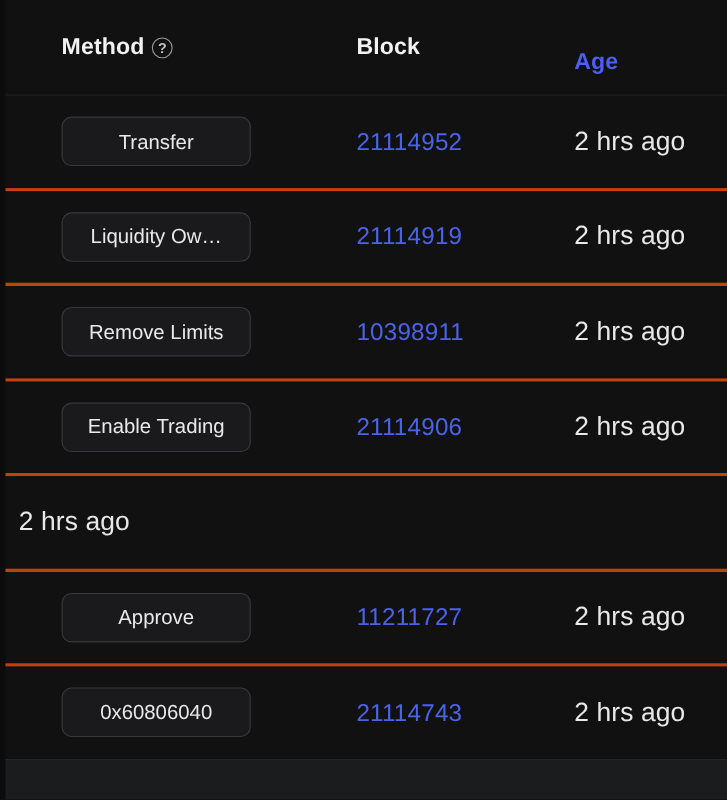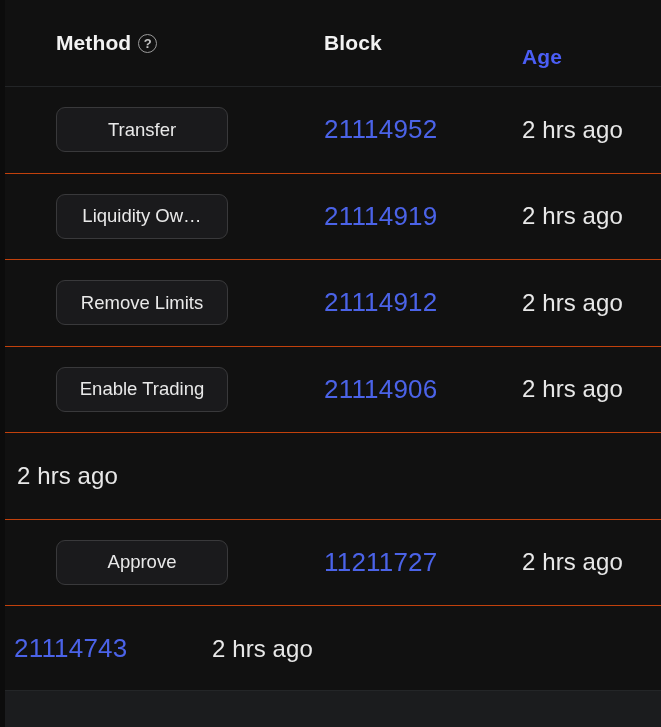--- a/index.html
+++ b/index.html
@@ -75,21 +75,21 @@
     cursor: pointer;
     flex: 0 0 auto;
   }
 
   
   .tx-row {
     display: flex;
     align-items: center;
     height: 86.5px;
     background: #111111;
-    border-bottom: 1px solid #c2410c;
+    border-bottom: 3px solid #c2410c;
   }
 
   .method-badge {
     display: inline-flex;
     align-items: center;
     justify-content: center;
     min-width: 172px;
     max-width: 172px;
     height: 45px;
     padding: 0 10px;
@@ -99,21 +99,21 @@
     color: #e9e9e9;
     font-size: 18.5px;
     white-space: nowrap;
     overflow: hidden;
     text-overflow: ellipsis;
     cursor: default;
   }
 
   .block-link {
     color: #4b63e8;
-    font-size: 26px;
+    font-size: 22px;
     text-decoration: none;
     cursor: pointer;
     letter-spacing: 0.2px;
   }
 
   .age-cell {
     color: #e8e8e8;
     font-size: 24px;
     white-space: nowrap;
     letter-spacing: 0.1px;
@@ -176,21 +176,21 @@
       <div class="col-age">
         <span class="age-cell">2 hrs ago</span>
       </div>
     </div>
 
     <div class="tx-row">
       <div class="col-method">
         <span class="method-badge">Remove Limits</span>
       </div>
       <div class="col-block">
-        <span class="block-link">21114912</span>
+        <span class="block-link">10398911</span>
       </div>
       <div class="col-age">
         <span class="age-cell">2 hrs ago</span>
       </div>
     </div>
 
     <div class="tx-row">
       <div class="col-method">
         <span class="method-badge">Enable Trading</span>
       </div>
@@ -214,20 +214,23 @@
       </div>
       <div class="col-block">
         <span class="block-link">11211727</span>
       </div>
       <div class="col-age">
         <span class="age-cell">2 hrs ago</span>
       </div>
     </div>
 
     <div class="tx-row">
+      <div class="col-method">
+        <span class="method-badge">0x60806040</span>
+      </div>
       <div class="col-block">
         <span class="block-link">21114743</span>
       </div>
       <div class="col-age">
         <span class="age-cell">2 hrs ago</span>
       </div>
     </div>
 
   </div>
 

